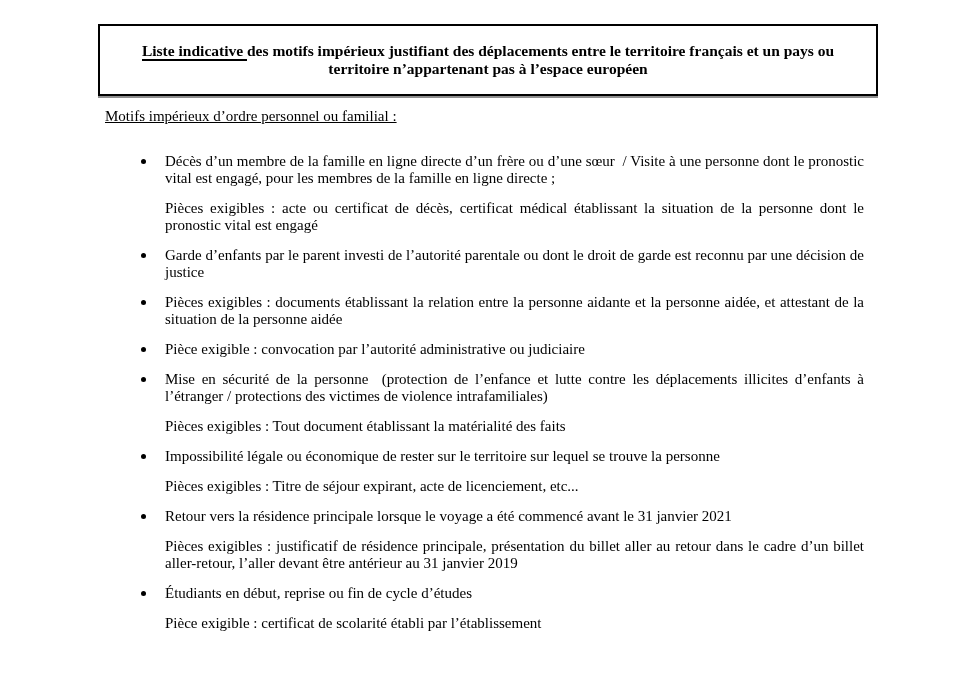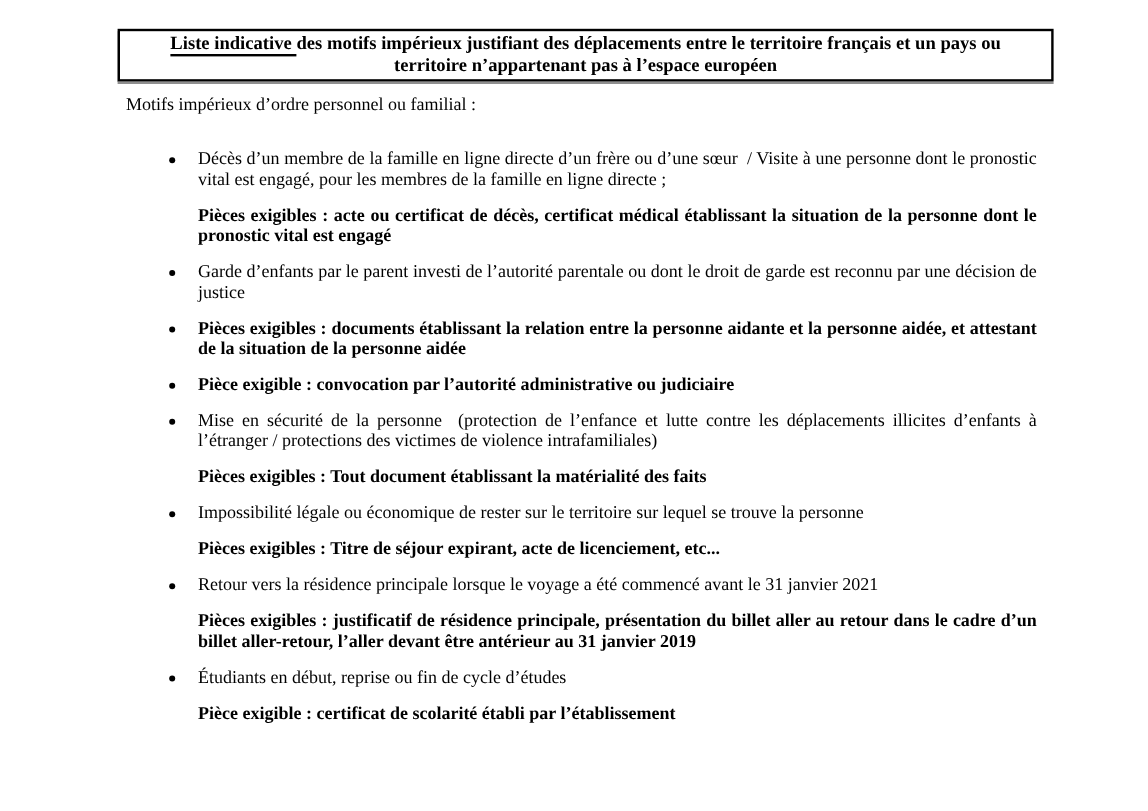--- a/index.html
+++ b/index.html
@@ -18,42 +18,42 @@
   }
   .title-box {
     box-sizing: border-box;
     width: 780px;
     border: 2px solid #000000;
     box-shadow: 0 2px 0 #8f8f8f;
     text-align: center;
     font-weight: bold;
     font-size: 15.5px;
     line-height: 18px;
-    padding: 2px 10px;
+    padding: 16px 10px;
   }
   .title-lead {
     border-bottom: 2px solid #000000;
   }
   .section-heading {
     margin: 12px 0 0 7px;
+    text-decoration: underline;
   }
   .items {
     margin-top: 28px;
     padding-left: 67px;
     padding-right: 14px; 
   }
   .item-motif {
     position: relative;
     text-align: justify;
     margin: 0 0 13px 0;
   }
   .item-pieces {
     text-align: justify;
     margin: 0 0 13px 0;
-    font-weight: bold;
   }
   .bullet {
     position: absolute;
     left: -24px;
     top: 6px;
     width: 5px;
     height: 5px;
     background: #000000;
     border-radius: 50%;
   }

